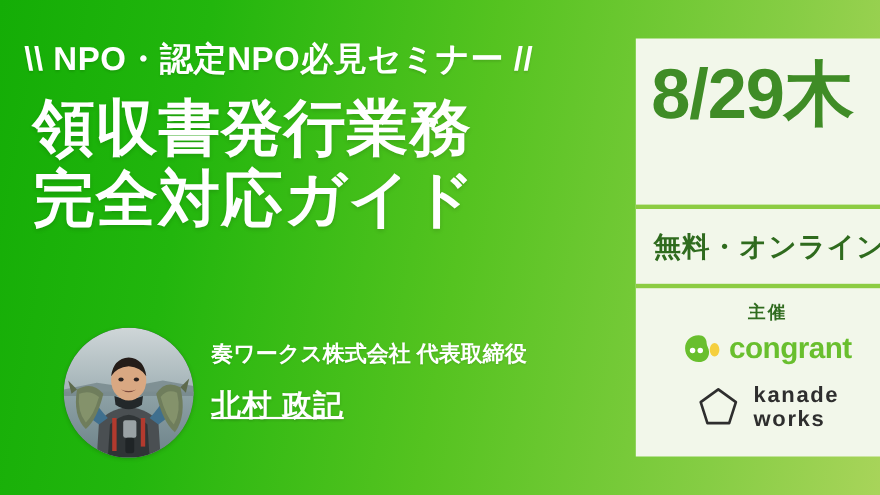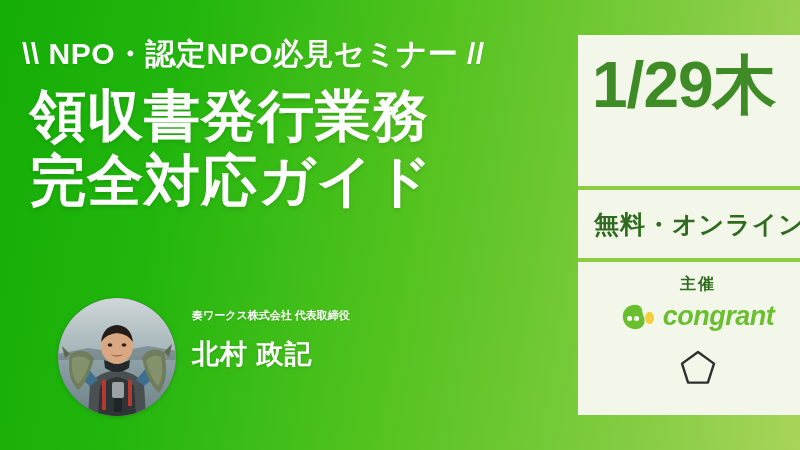--- a/index.html
+++ b/index.html
@@ -41,27 +41,27 @@
   .avatar{
     position:absolute;left:0;top:0;width:118px;height:118px;border-radius:50%;
     overflow:hidden;background:#6f7f86;
     box-shadow:0 1px 4px rgba(0,0,0,.18);
   }
   .avatar svg{display:block;width:118px;height:118px;}
   .speaker-text{
     position:absolute;left:134px;top:9px;width:380px;
   }
   .sp-role{
-    font-size:11px;font-weight:700;color:#ffffff;line-height:1.55;
+    font-size:20px;font-weight:700;color:#ffffff;line-height:1.55;
     white-space:nowrap;text-shadow:0 1px 2px rgba(0,0,0,.12);
   }
   .sp-name{
     margin-top:12px;
     font-size:27px;font-weight:900;color:#ffffff;letter-spacing:1px;
-    white-space:nowrap;text-shadow:0 1px 3px rgba(0,0,0,.14);
+    white-space:nowrap;text-shadow:0 1px 3px rgba(0,0,0,.14);text-decoration:underline;
   }
 
   
   .panel{
     position:absolute;left:578px;top:35px;width:240px;height:380px;
     background:#f2f7ea;overflow:hidden;
   }
   .panel-row{position:relative;}
   .divider{height:4px;background:#8ccc42;}
 
@@ -90,21 +90,21 @@
   .host-label{
     position:absolute;left:0;right:0;top:12px;text-align:center;
     font-size:16px;font-weight:700;color:#2f6b1e;letter-spacing:2px;
   }
   .logo-congrant{
     position:absolute;left:0;right:0;top:41px;
     display:flex;align-items:center;justify-content:center;gap:7px;
   }
   .logo-congrant .mark{width:34px;height:26px;flex:0 0 auto;}
   .logo-congrant .wordmark{
-    font-size:27px;font-weight:700;font-style:italic;color:#69bf2e;
+    font-size:27px;font-weight:700;color:#69bf2e;
     letter-spacing:-0.5px;line-height:1;
   }
   .logo-kanade{
     position:absolute;left:0;right:0;top:86px;
     display:flex;align-items:center;justify-content:center;gap:12px;
   }
   .logo-kanade .mark{width:40px;height:40px;flex:0 0 auto;}
   .logo-kanade .wordmark{
     font-size:20px;font-weight:700;color:#2e2e2e;line-height:1.12;
     letter-spacing:1.5px;
@@ -179,21 +179,21 @@
       <div class="speaker-text">
         <div class="sp-role">奏ワークス株式会社 代表取締役</div>
         <div class="sp-name">北村 政記</div>
       </div>
     </div>
   </div>
 
   <div class="panel">
 
     <div class="panel-row date-block">
-      <div class="date-main">1/29木</div>
+      <div class="date-main">8/29木</div>
     </div>
 
     <div class="divider"></div>
 
     <div class="panel-row mode-block">
       <div class="mode-text">無料・オンライン開</div>
     </div>
 
     <div class="divider"></div>
 
@@ -211,17 +211,21 @@
         </span>
         <span class="wordmark">congrant</span>
       </div>
 
       <div class="logo-kanade">
         <span class="mark">
           <svg viewBox="0 0 40 40" xmlns="http://www.w3.org/2000/svg">
             <polygon points="20,4 36,15.6 29.9,34.6 10.1,34.6 4,15.6" fill="none" stroke="#2e2e2e" stroke-width="2.4" stroke-linejoin="round"></polygon>
           </svg>
         </span>
+        <span class="wordmark">
+          <span>kanade</span>
+          <span>works</span>
+        </span>
       </div>
     </div>
   </div>
 
 </div>
 
 </body></html>

